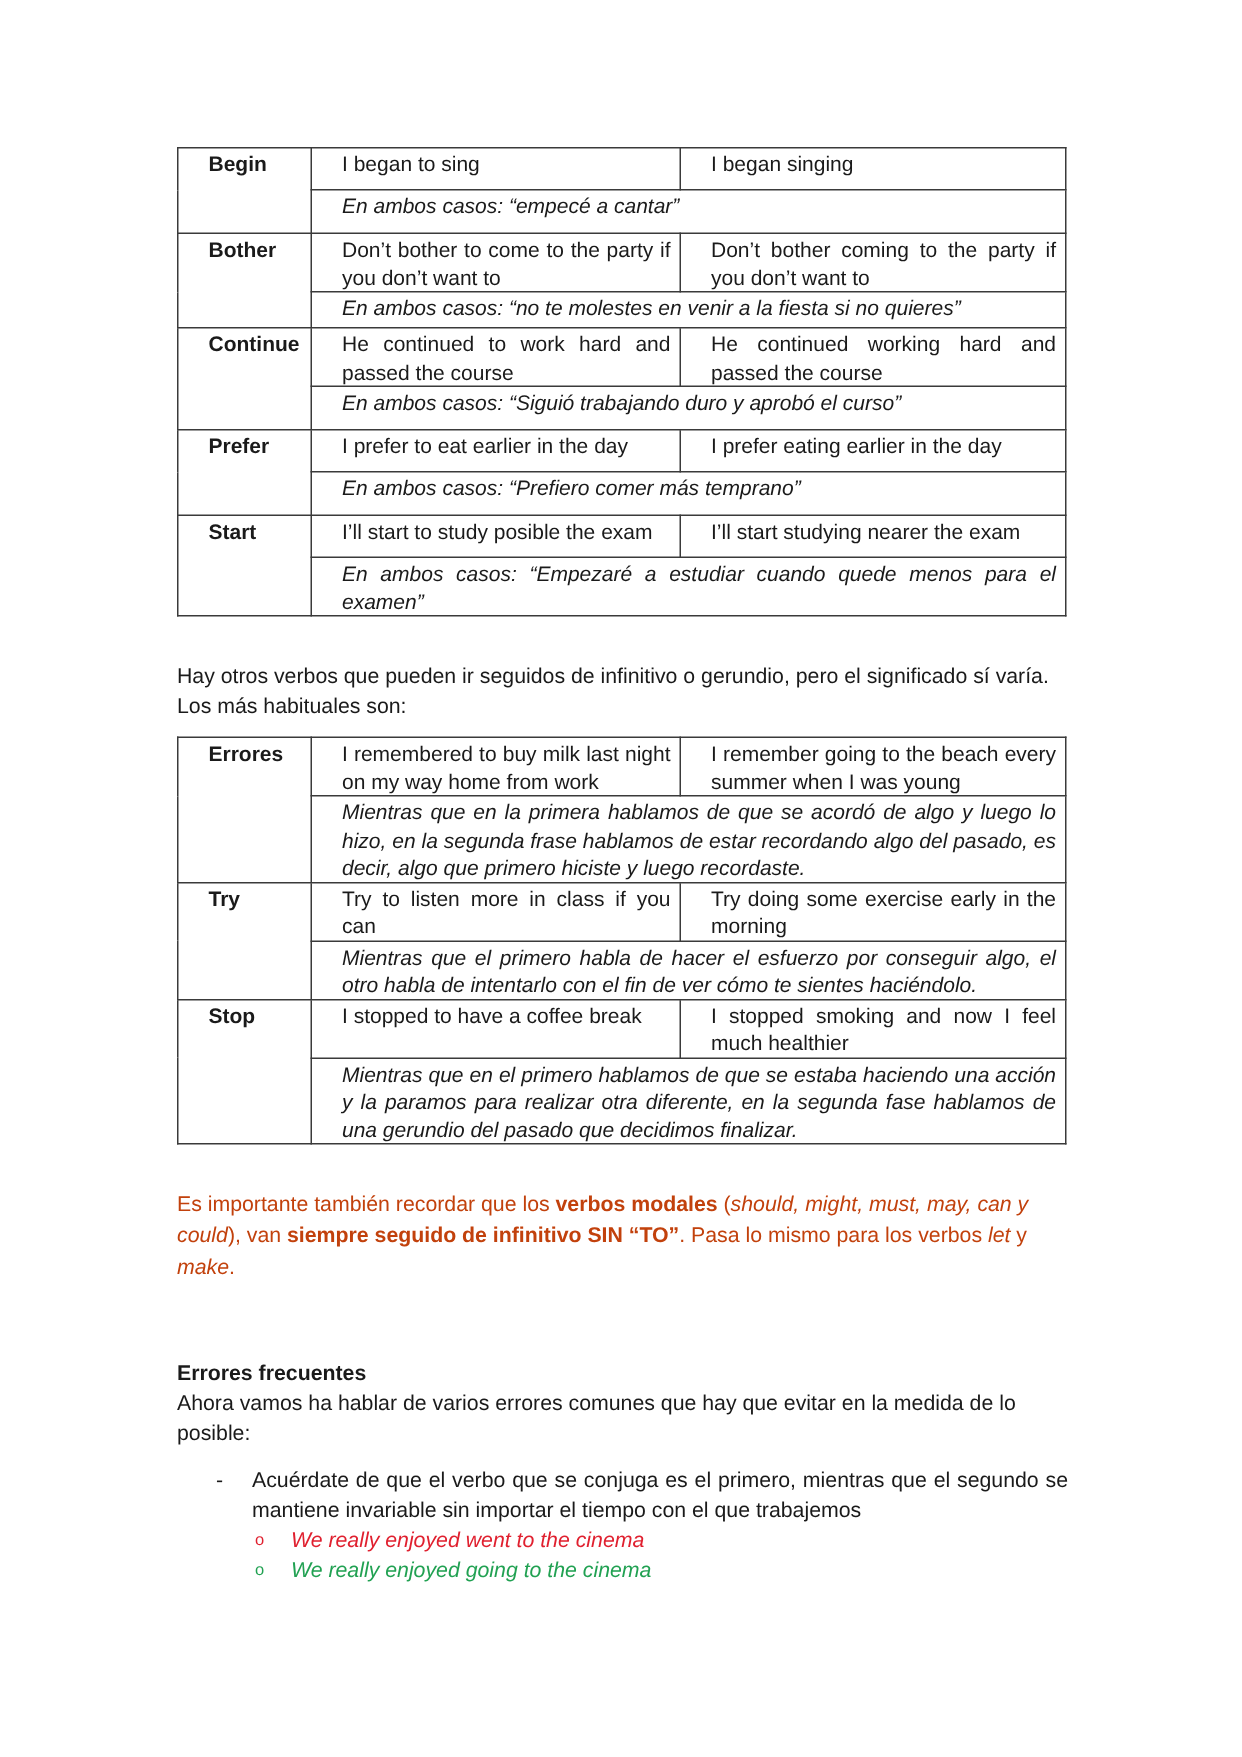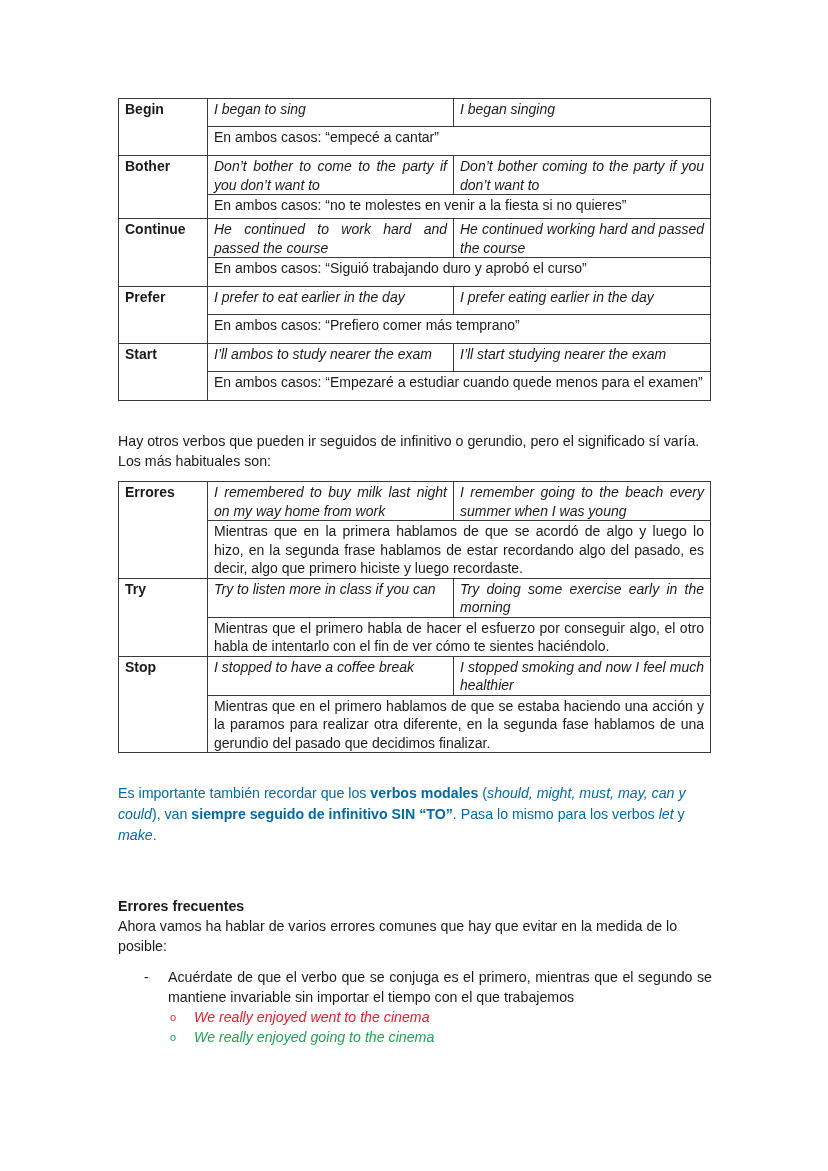--- a/index.html
+++ b/index.html
@@ -29,37 +29,37 @@
     .intro1 { margin-bottom: 10px; }
     table.verbs {
       border-collapse: collapse;
       width: 592px;
       table-layout: fixed;
       font-size: 14px;
     }
     table.verbs td {
       border: 1px solid #3a3a3a;
       vertical-align: top;
-      padding: 1px 6px 0 6px;
+      padding: 1px 6px 0 20px;
       line-height: 18.5px;
     }
     table.verbs col.c1 { width: 89px; }
     table.verbs col.c2 { width: 246px; }
     table.verbs col.c3 { width: 257px; }
     td.verb { font-weight: bold; }
-    td.ex { font-style: italic; text-align: justify; }
-    td.note { text-align: justify; }
+    td.ex { text-align: justify; }
+    td.note { text-align: justify; font-style: italic; }
     table.t1 td.ex { height: 26px; }
     table.t1 td.note { height: 27px; }
     table.t1 tr.two-line td.ex { height: 36px; }
     table.t1 tr.two-line-note td.note { height: 22px; }
     .intro2 { margin-top: 30px; margin-bottom: 10px; }
     .modal-note {
       margin-top: 30px;
-      color: #0369a1;
+      color: #c2410c;
       line-height: 21px;
     }
     .modal-note b { font-weight: bold; }
     .modal-note i { font-style: italic; }
     .errors-title {
       margin-top: 50px;
       font-weight: bold;
     }
     .errors-intro { margin-top: 0; }
     .bullet-list {
@@ -139,21 +139,21 @@
         <td class="verb" rowspan="2">Prefer</td>
         <td class="ex">I prefer to eat earlier in the day</td>
         <td class="ex">I prefer eating earlier in the day</td>
       </tr>
       <tr>
         <td class="note" colspan="2">En ambos casos: “Prefiero comer más temprano”</td>
       </tr>
 
       <tr>
         <td class="verb" rowspan="2">Start</td>
-        <td class="ex">I’ll ambos to study nearer the exam</td>
+        <td class="ex">I’ll start to study posible the exam</td>
         <td class="ex">I’ll start studying nearer the exam</td>
       </tr>
       <tr>
         <td class="note" colspan="2">En ambos casos: “Empezaré a estudiar cuando quede menos para el examen”</td>
       </tr>
     </tbody>
   </table>
 
   <p class="intro2">Hay otros verbos que pueden ir seguidos de infinitivo o gerundio, pero el significado sí varía. Los más habituales son:</p>
 

